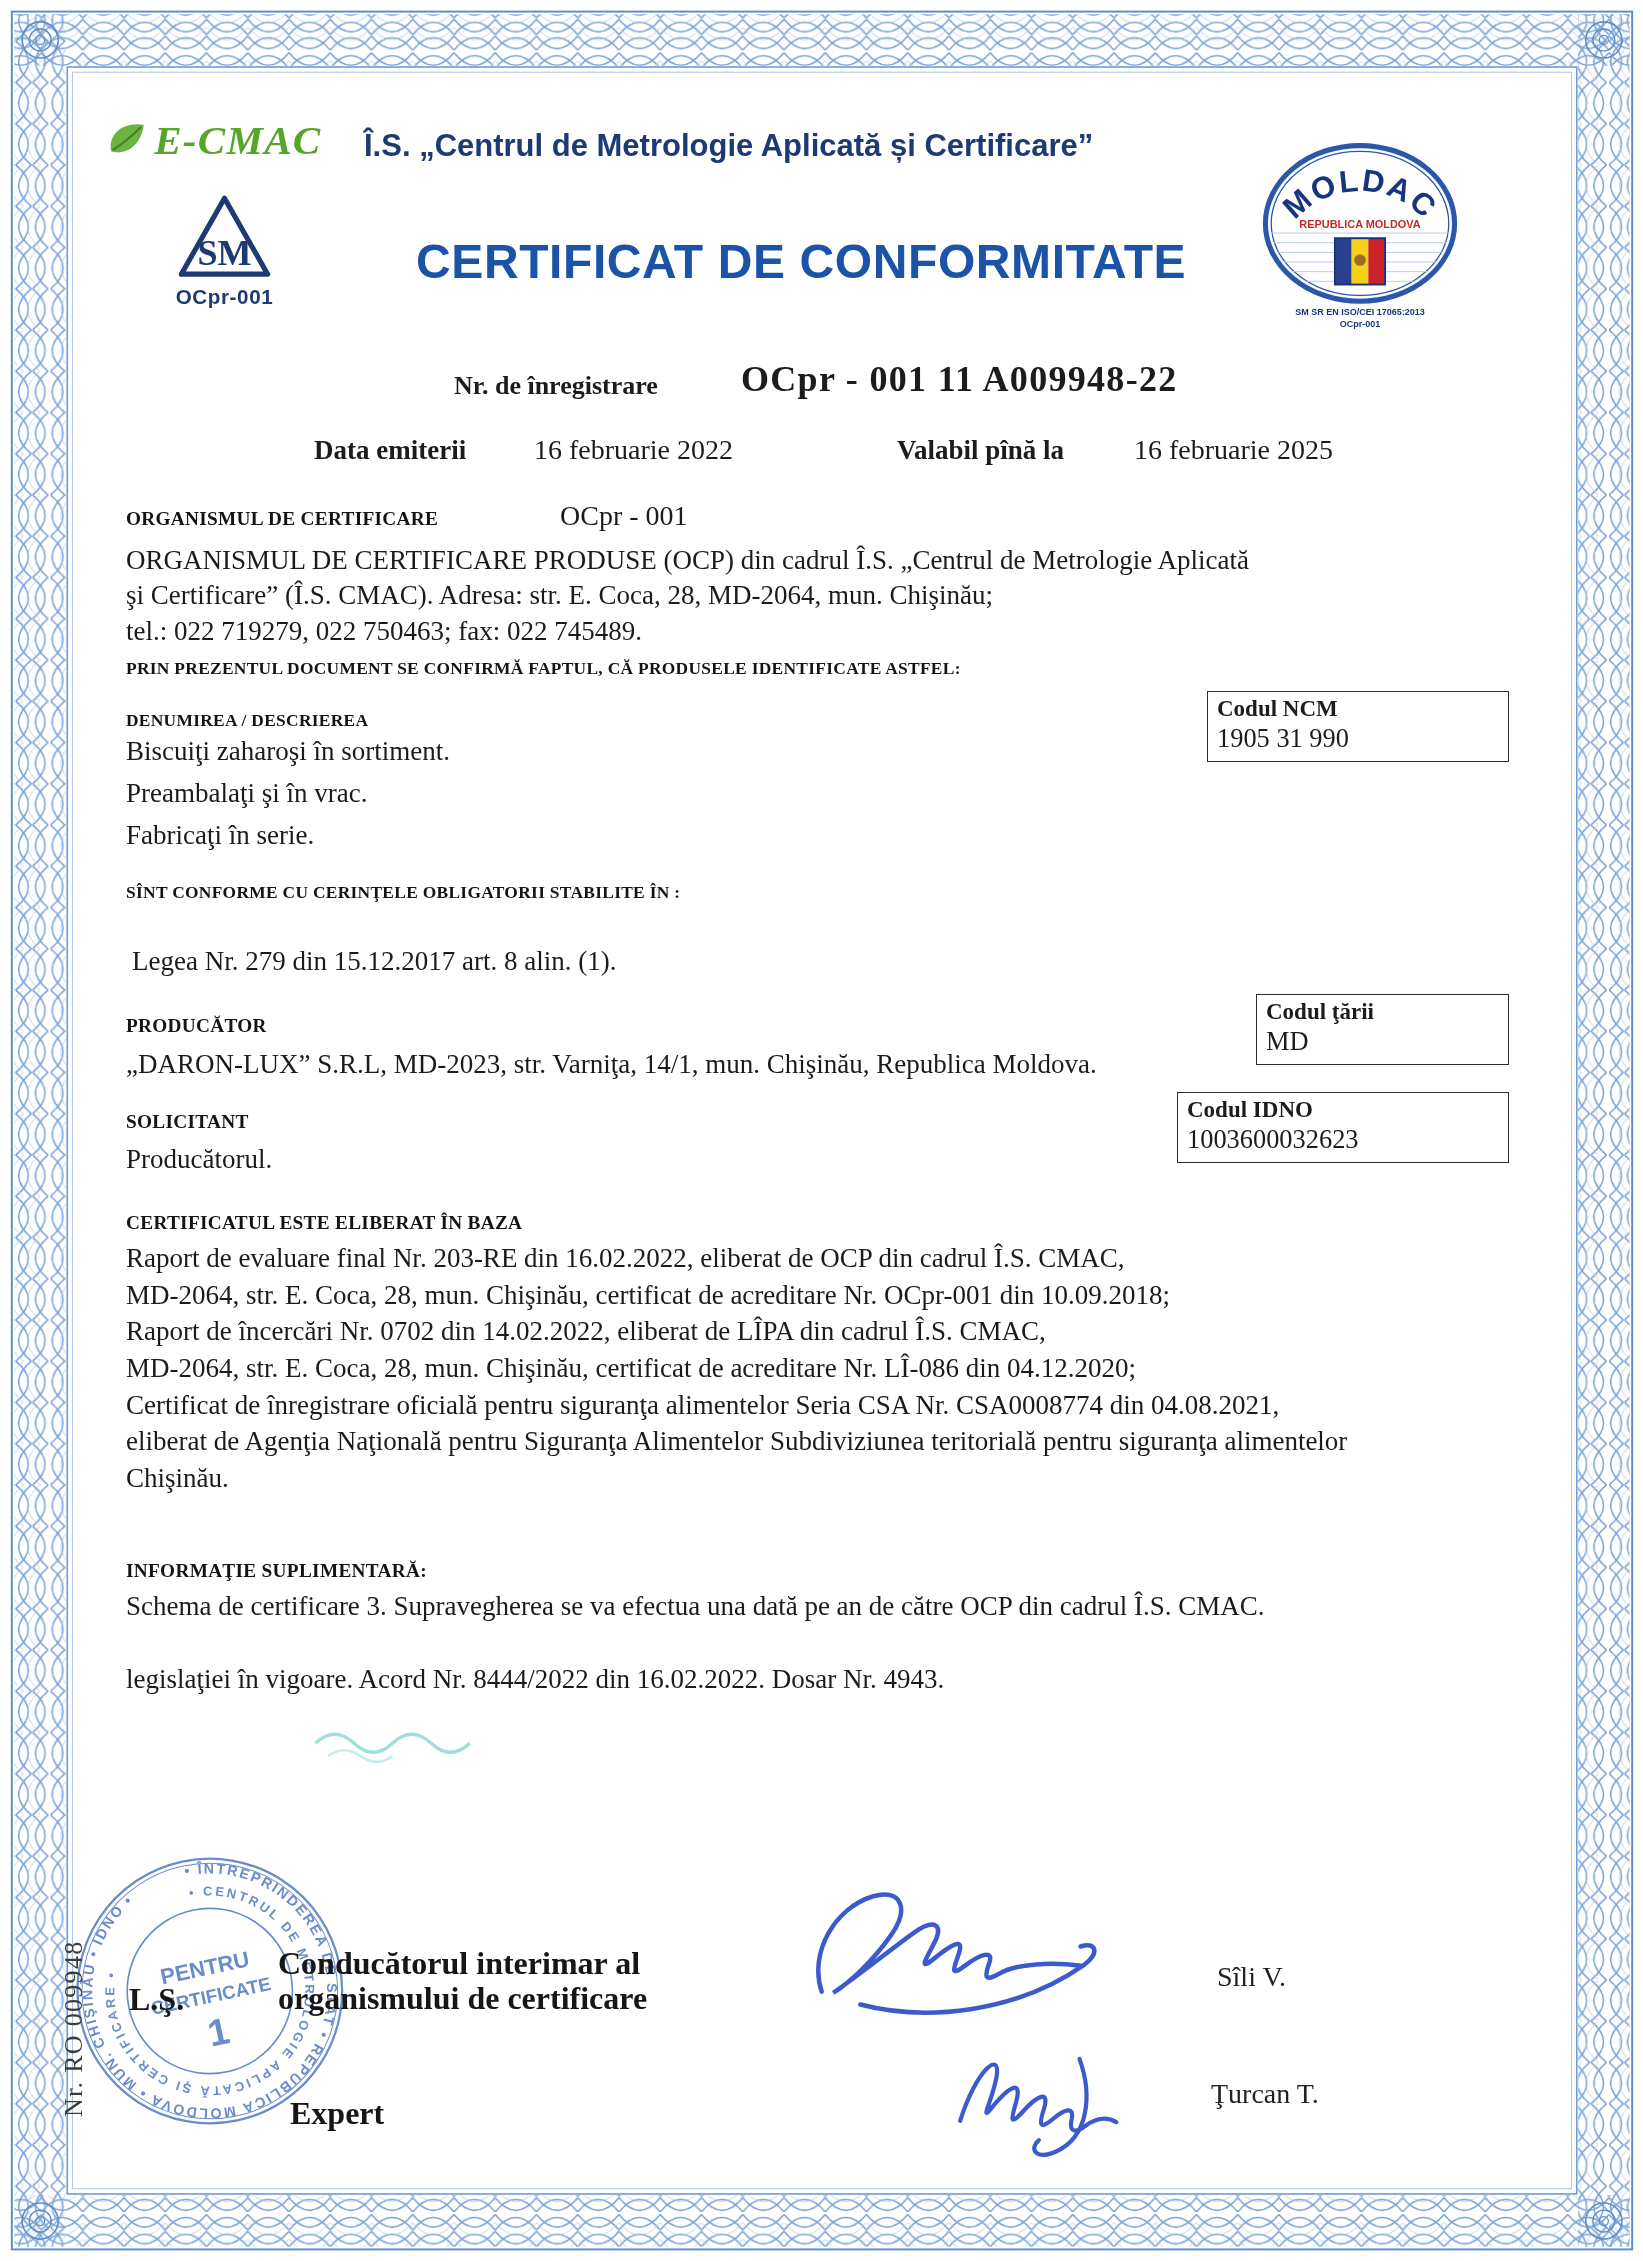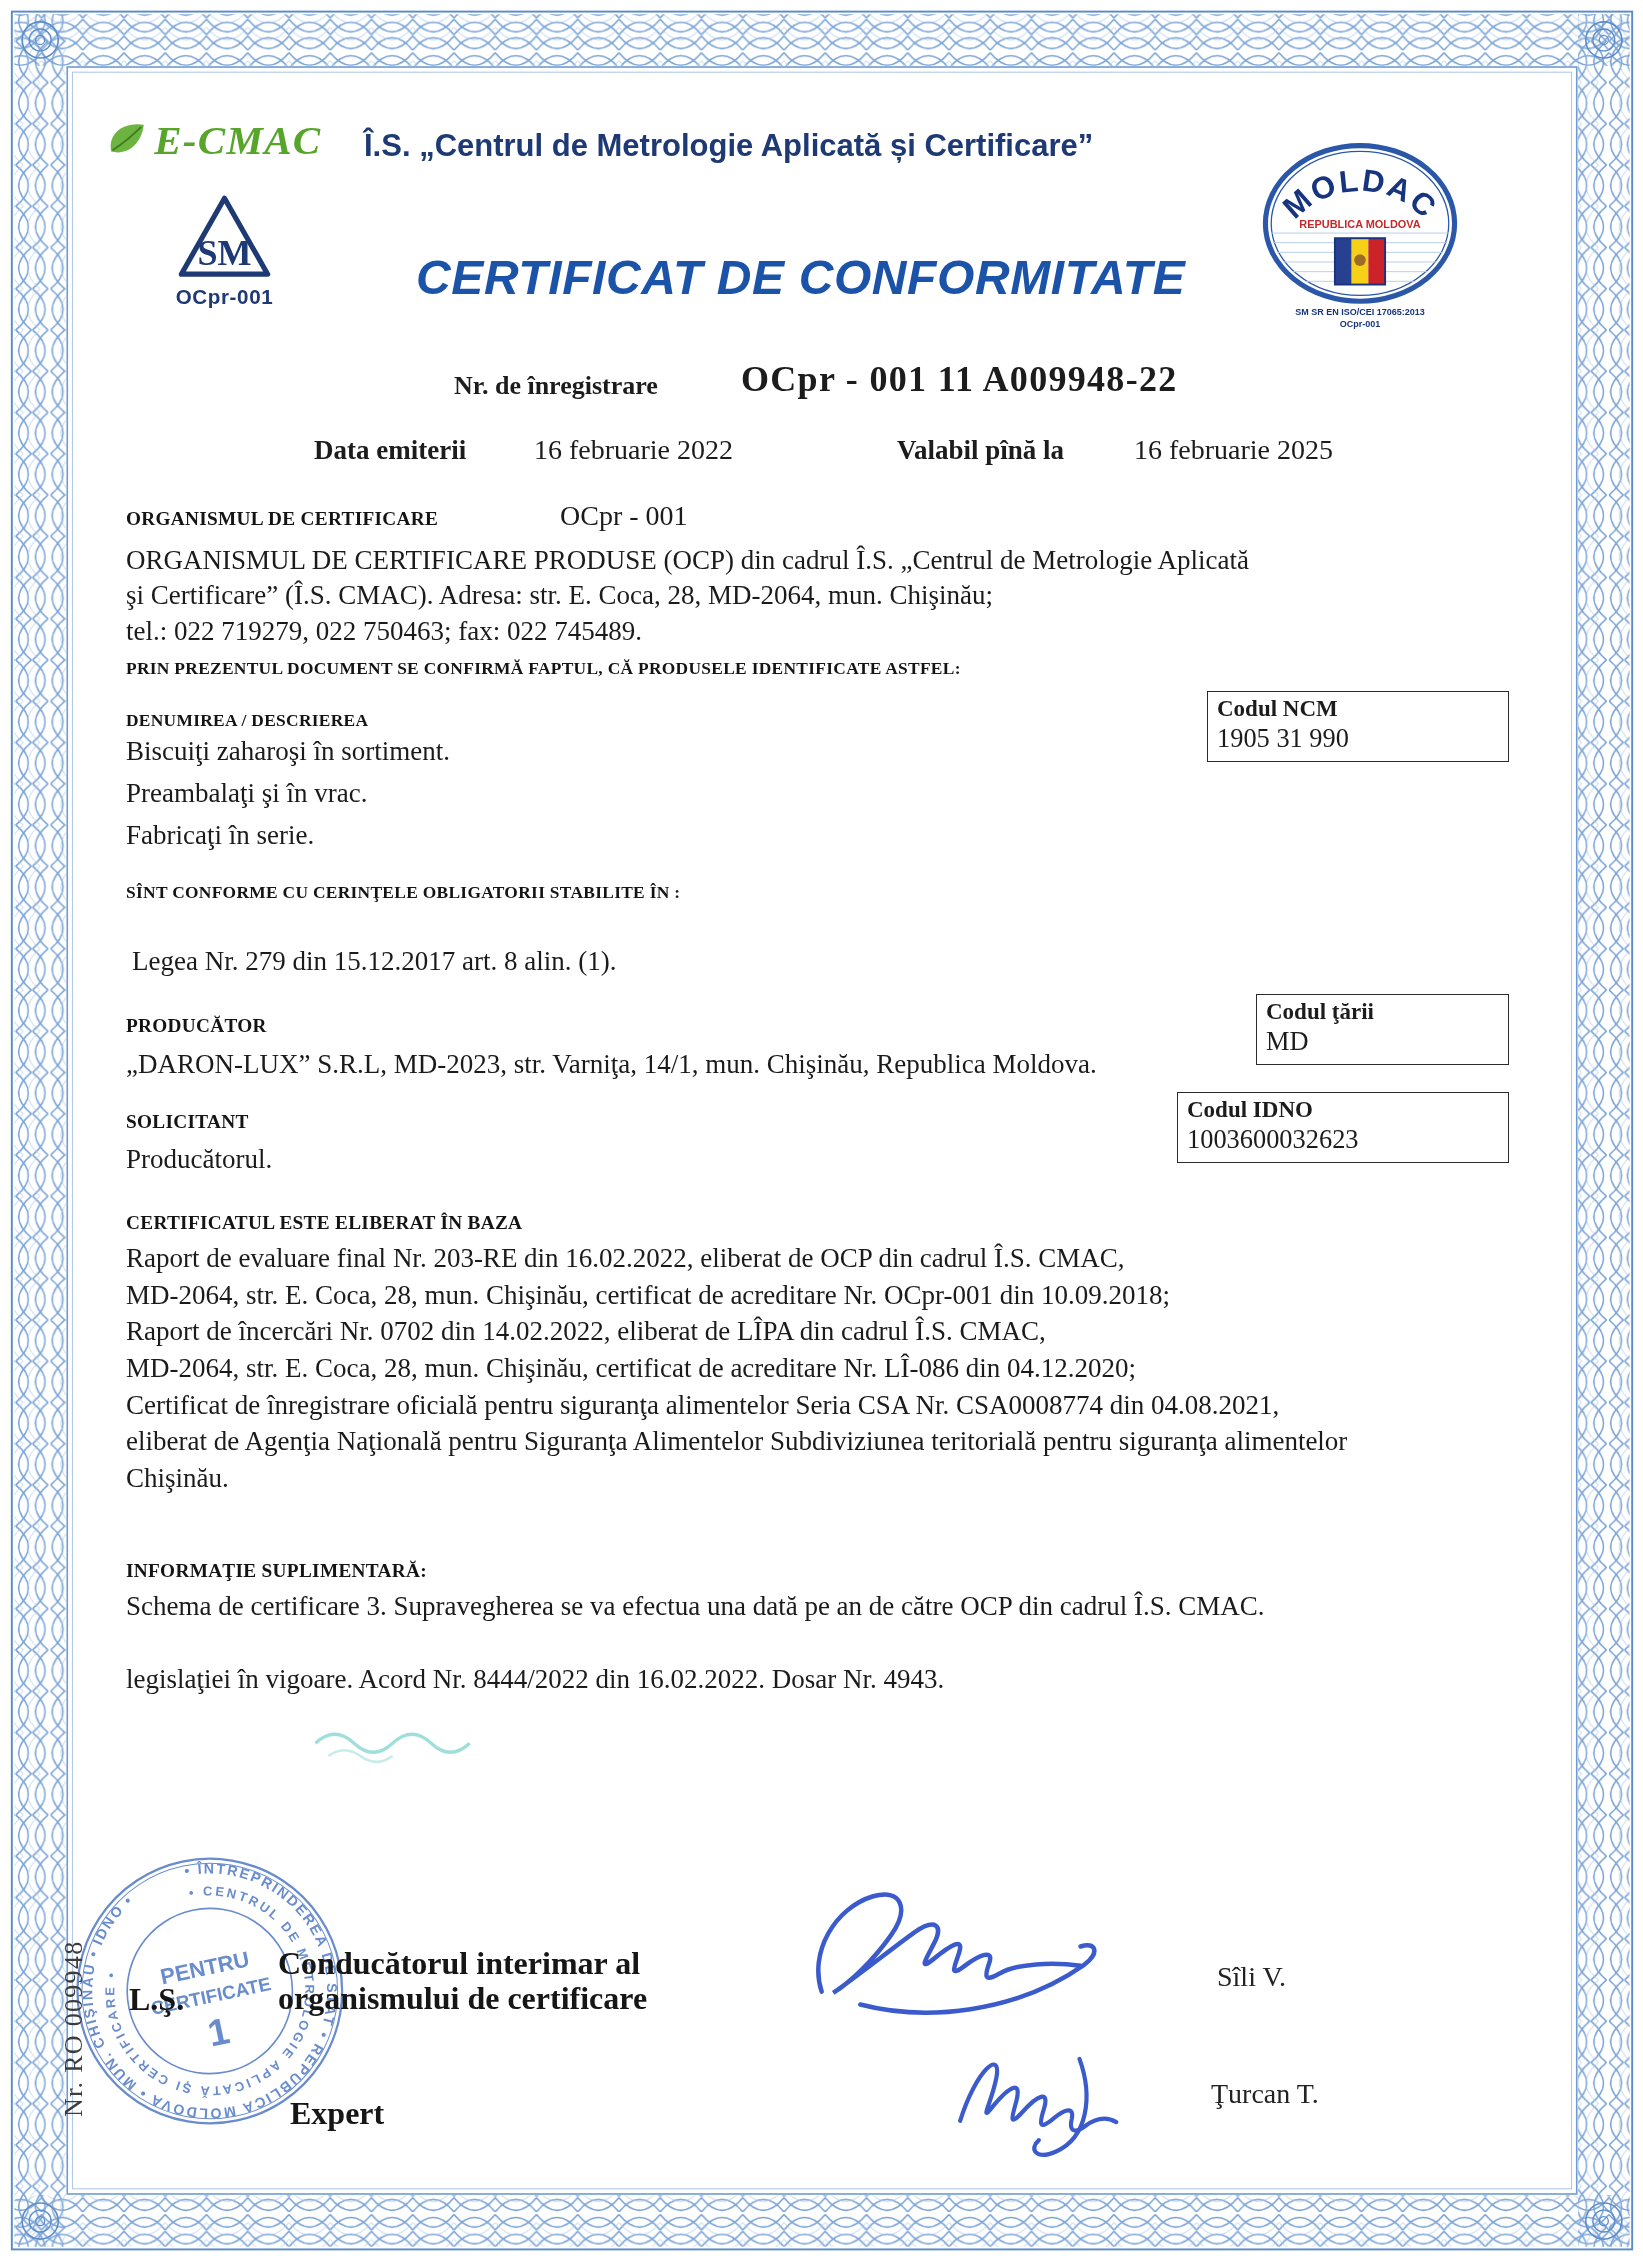--- a/index.html
+++ b/index.html
@@ -122,21 +122,21 @@
   <div class="org-title" style="left:364px;top:128px;">Î.S. „Centrul de Metrologie Aplicată și Certificare”</div>
 
   <div class="abs" style="left:173px;top:193px;width:103px;text-align:center;">
     <svg width="97" height="87" viewBox="0 0 150 135">
       <path d="M75 8 L142 126 L8 126 Z" fill="none" stroke="#1e3a74" stroke-width="8" stroke-linejoin="round"></path>
       <text x="75" y="112" text-anchor="middle" font-family="Liberation Serif, serif" font-size="56" font-weight="bold" fill="#1e3a74">SM</text>
     </svg>
     <div class="sm-label">OCpr-001</div>
   </div>
 
-  <div class="main-title" style="left:416px;top:250px;font-style:italic;">CERTIFICAT DE CONFORMITATE</div>
+  <div class="main-title" style="left:416px;top:234px;">CERTIFICAT DE CONFORMITATE</div>
 
   <div class="abs" style="left:1260px;top:143px;">
     <svg width="200" height="193" viewBox="0 0 310 300">
       <defs>
         <clipPath id="moldacClip">
             <ellipse cx="155" cy="125" rx="140" ry="114"></ellipse>
           </clipPath>
         <path id="moldacArc" d="M38 160 A 118 98 0 0 1 272 160" fill="none"></path>
       </defs>
       <ellipse cx="155" cy="125" rx="147" ry="121" fill="none" stroke="#2a57a8" stroke-width="8"></ellipse>

